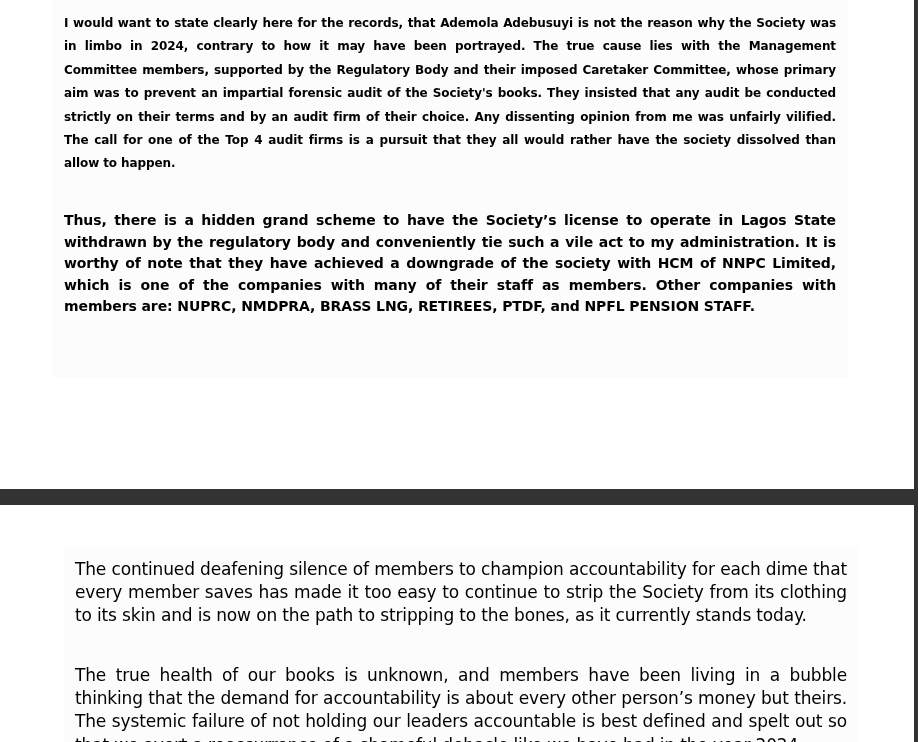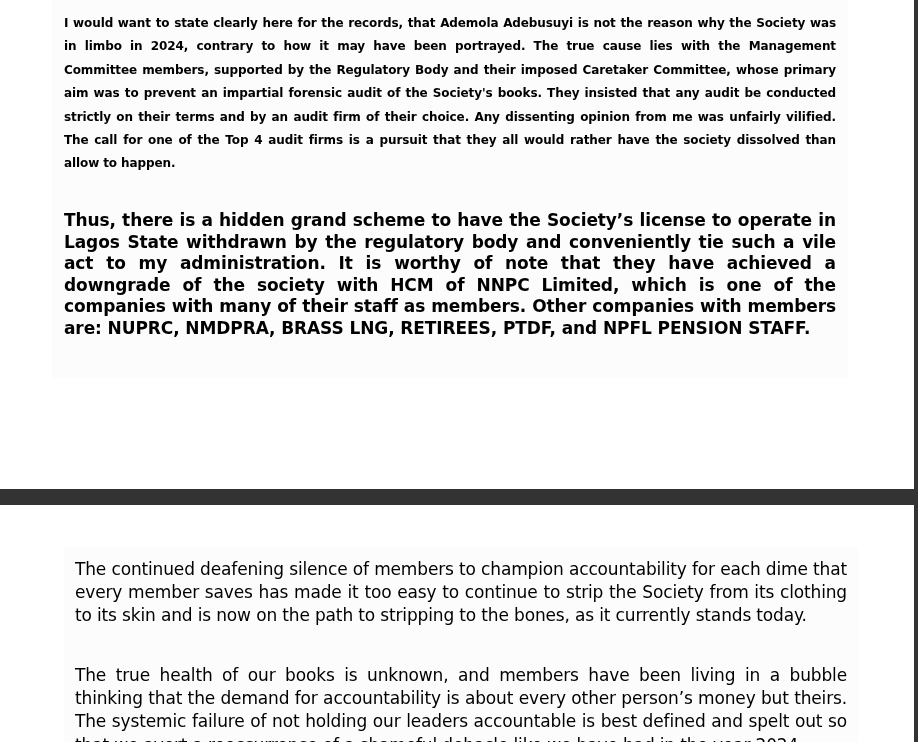--- a/index.html
+++ b/index.html
@@ -25,21 +25,21 @@
     .block-top { left: 52px; top: 0; width: 796px; height: 378px; }
     .block-bottom { left: 64px; top: 547px; width: 794px; height: 195px; }
     .text {
       position: absolute; color: #000; text-align: justify;
     }
     .bold-text {
       font-weight: bold; font-size: 12px; line-height: 23.4px;
       letter-spacing: -0.1px;
     }
     .p1 { left: 64px; top: 12px; width: 772px; }
-    .p2 { left: 64px; top: 210px; width: 772px; font-size: 17px; line-height: 21.6px; }
+    .p2 { left: 64px; top: 210px; width: 772px; font-size: 14px; line-height: 21.6px; }
     .regular-text {
       font-size: 17px; line-height: 23.2px; letter-spacing: -0.15px;
     }
     .p3 { left: 75px; top: 558px; width: 772px; }
     .p4 { left: 75px; top: 664px; width: 772px; }
     .text p { margin: 0; }
   </style>
 </head>
 <body>
 

